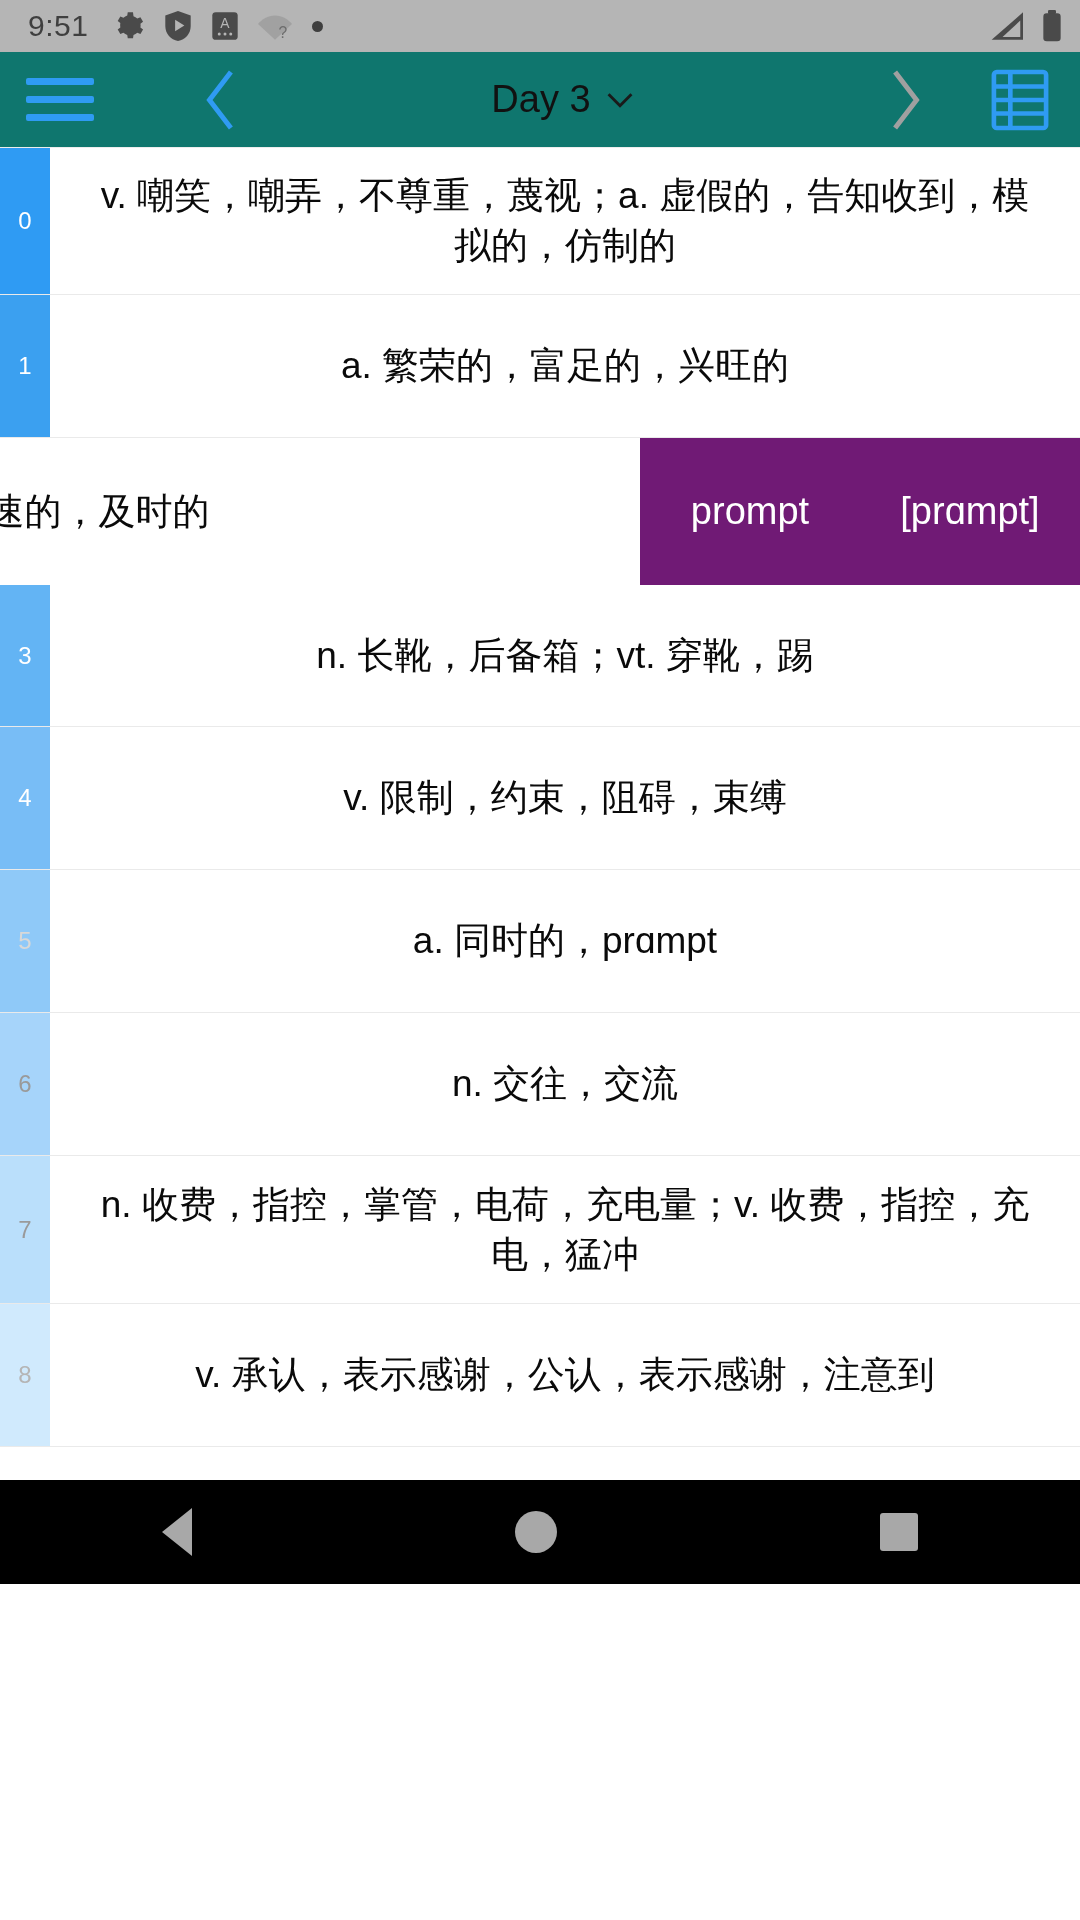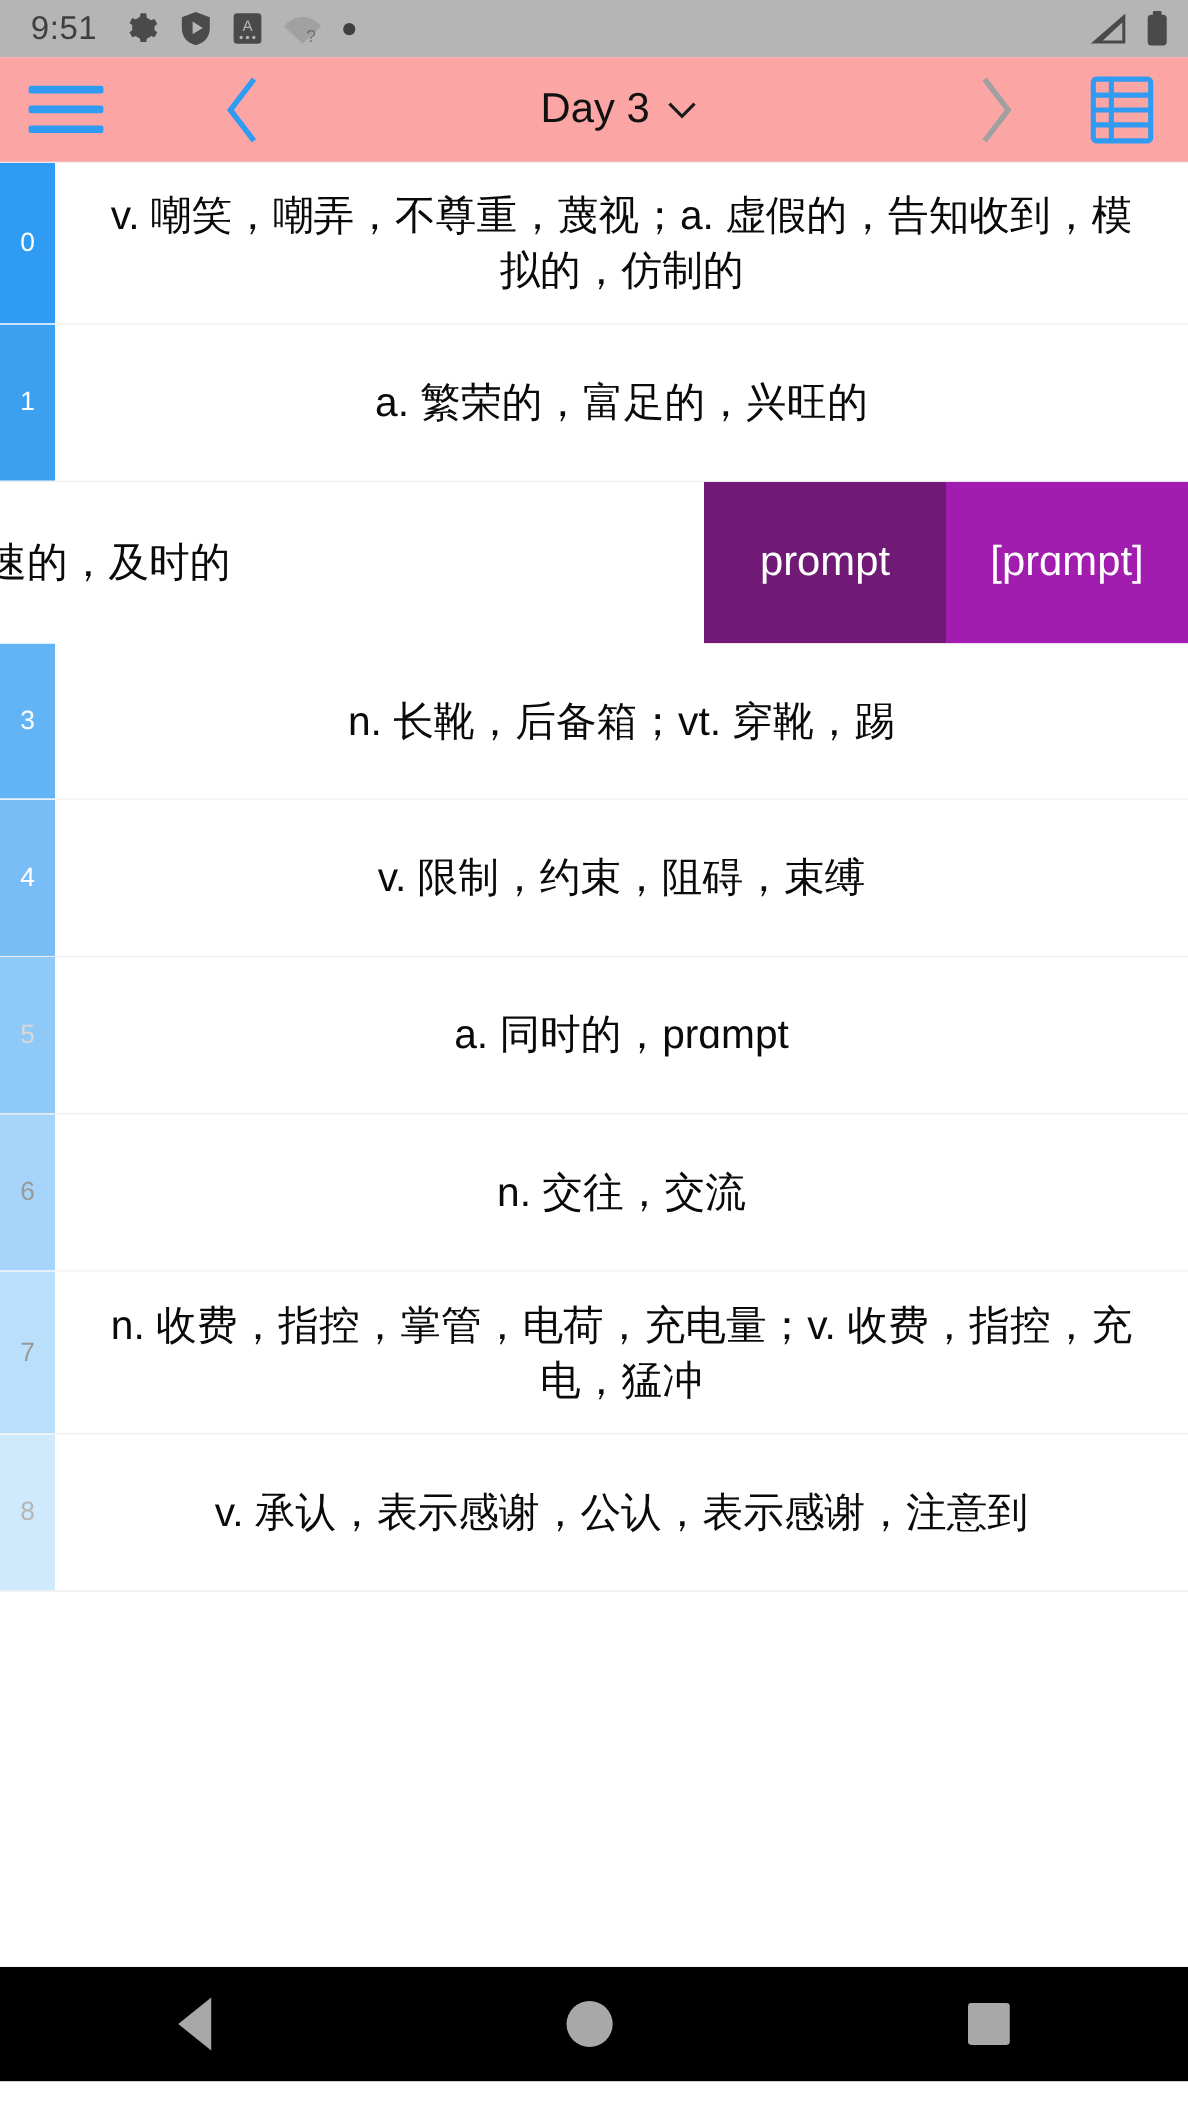--- a/index.html
+++ b/index.html
@@ -2,36 +2,36 @@
 <html><head>
 <meta charset="utf-8">
 <style>
   * { box-sizing: border-box; margin: 0; padding: 0; }
   html, body {
     width: 1080px; height: 1920px;
     font-family: "Liberation Sans", "DejaVu Sans", sans-serif;
     background: #ffffff;
     overflow: hidden;
   }
-  #app { width: 1080px; height: 1892px; position: relative; display: flex; flex-direction: column; }
+  #app { width: 1080px; height: 1584px; position: relative; display: flex; flex-direction: column; }
 
   
   .statusbar {
     height: 52px; background: #b5b5b5; color: #4a4a4a;
     display: flex; align-items: center; padding: 0 18px 0 28px; flex: 0 0 52px;
   }
   .sb-time { font-size: 30px; letter-spacing: .5px; color: #3f3f3f; }
   .sb-icons { display: flex; align-items: center; gap: 20px; margin-left: 26px; }
   .sb-right { margin-left: auto; display: flex; align-items: center; gap: 16px; }
   .sb-ico { display: block; }
   .sb-dot { width: 11px; height: 11px; border-radius: 50%; background: #3f3f3f; }
 
   
   .toolbar {
-    height: 96px; background: #fca5a5; flex: 0 0 96px;
+    height: 96px; background: #0f766e; flex: 0 0 96px;
     display: flex; align-items: center; position: relative;
     border-bottom: 1px solid #ededed;
   }
   .tb-btn { display: flex; align-items: center; justify-content: center; }
   .tb-hamburger { width: 120px; height: 96px; }
   .ham-lines { width: 68px; display: flex; flex-direction: column; gap: 11px; }
   .ham-lines i { display: block; height: 7px; background: #2f9bf3; border-radius: 2px; }
   .tb-prev { width: 110px; height: 96px; margin-left: 46px; }
   .tb-next { width: 110px; height: 96px; }
   .tb-title {
@@ -170,21 +170,21 @@
         <div class="cell">v. 嘲笑，嘲弄，不尊重，蔑视；a. 虚假的，告知收到，模拟的，仿制的</div>
       </div>
       <div class="row" style="height: 143px; min-height: 143px;">
         <div class="idx" style="background: rgb(59, 160, 240); color: rgb(255, 255, 255);">1</div>
         <div class="cell">a. 繁荣的，富足的，兴旺的</div>
       </div>
       <div class="row swiped" style="height: 147px; min-height: 147px; border-bottom: none;">
         <div class="cell" style="padding-left: 0px; margin-left: -70px;">. 迅速的，及时的</div>
         <div class="swipe-actions">
           <div class="swipe-action act-word" style="background: #701a75;">prompt</div>
-          <div class="swipe-action act-phon" style="background: #a21caf;">[prɑmpt]</div>
+          <div class="swipe-action act-phon" style="background: #701a75;">[prɑmpt]</div>
         </div>
       </div>
       <div class="row" style="height: 142px; min-height: 142px;">
         <div class="idx" style="background: rgb(99, 180, 244); color: rgb(255, 255, 255);">3</div>
         <div class="cell">n. 长靴，后备箱；vt. 穿靴，踢</div>
       </div>
       <div class="row" style="height: 143px; min-height: 143px;">
         <div class="idx" style="background: rgb(120, 189, 246); color: rgb(255, 255, 255);">4</div>
         <div class="cell">v. 限制，约束，阻碍，束缚</div>
       </div>

